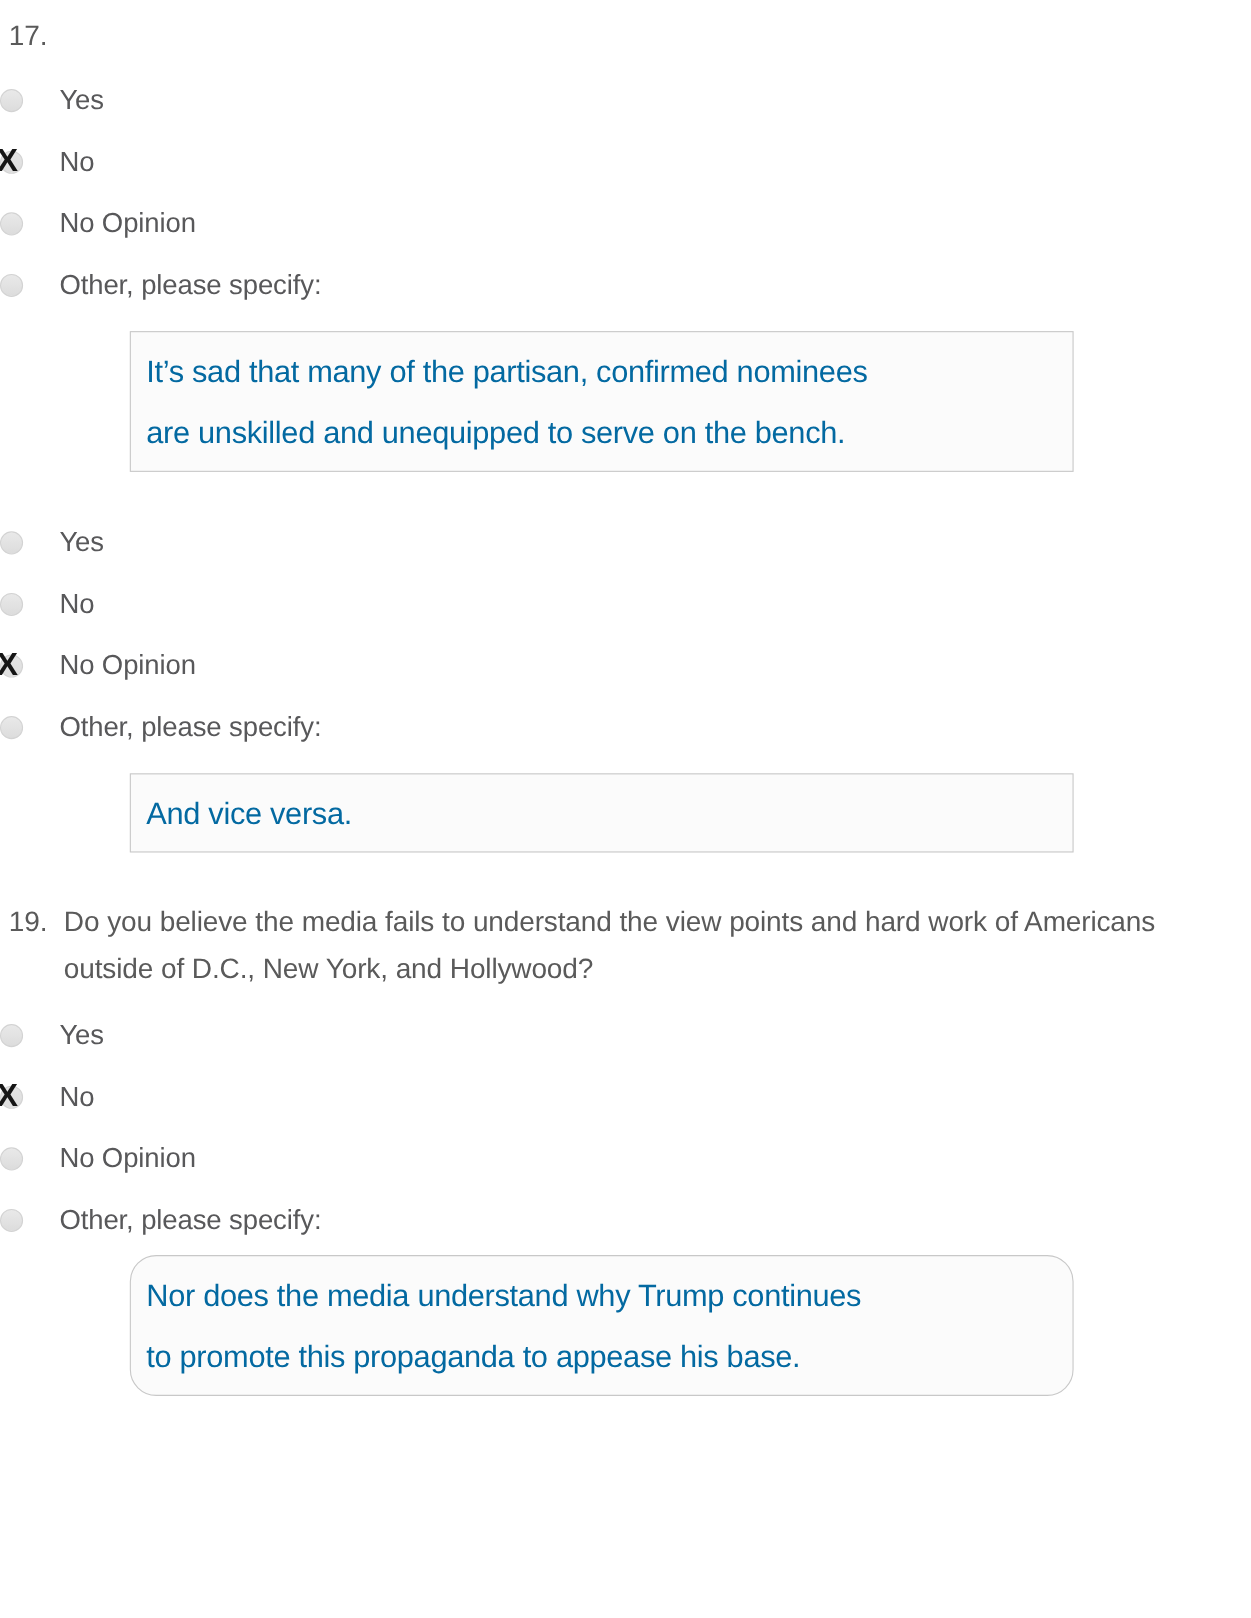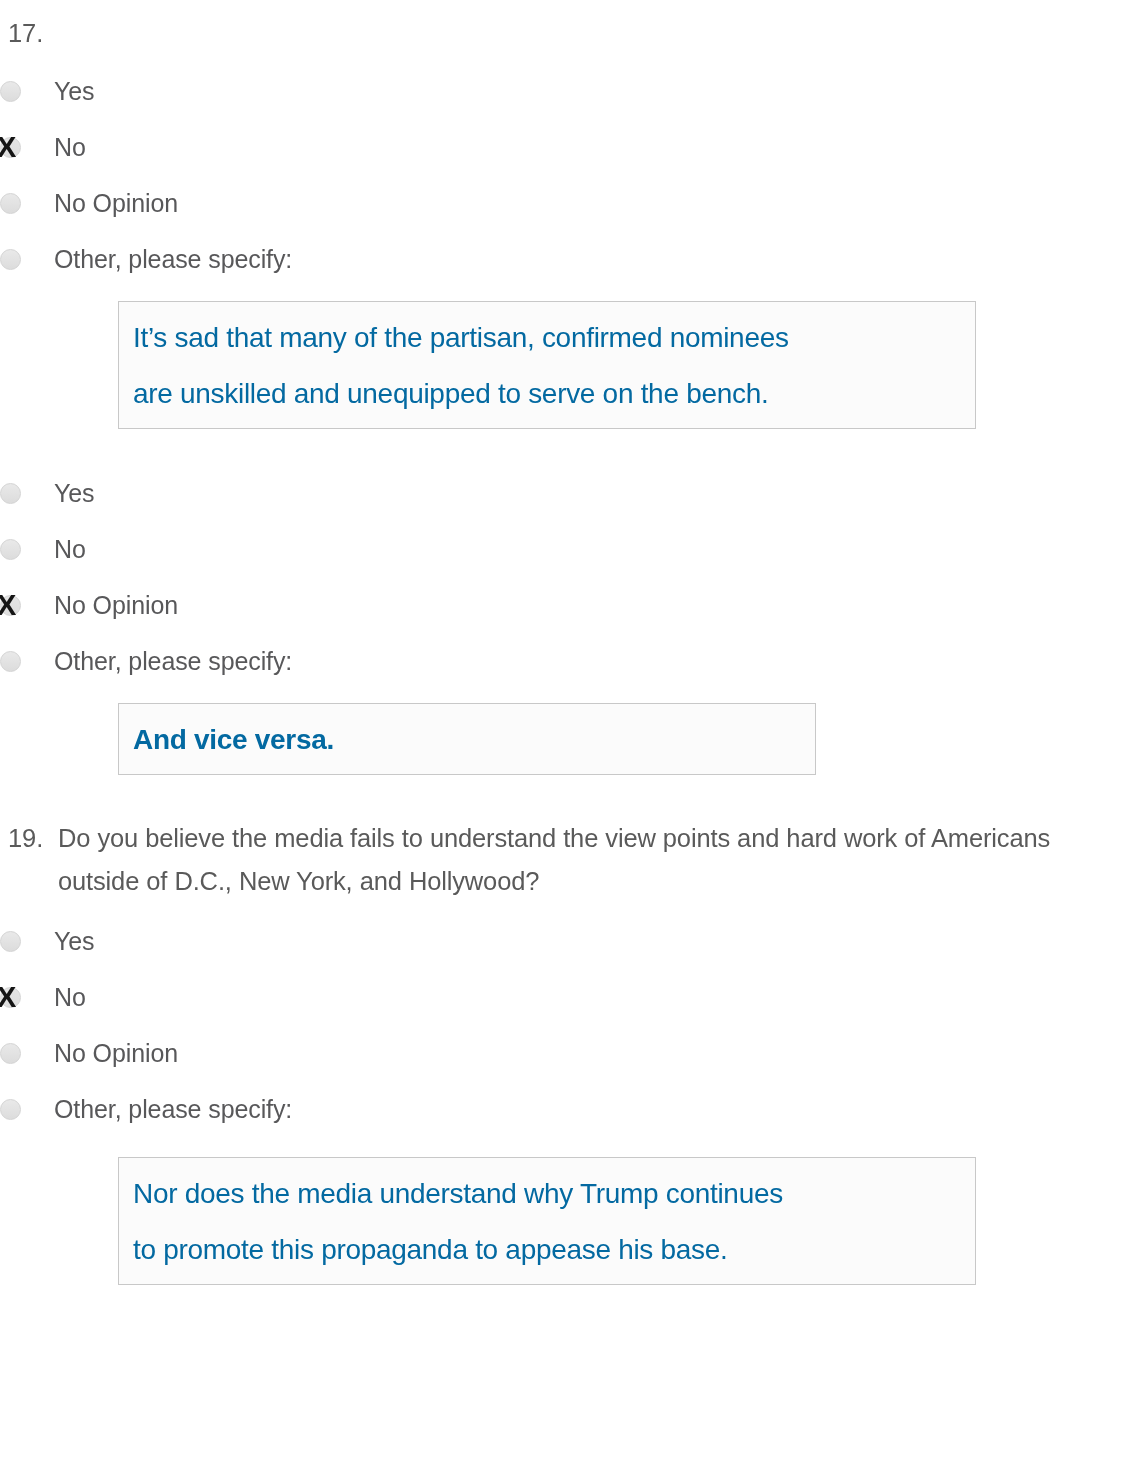--- a/index.html
+++ b/index.html
@@ -129,25 +129,25 @@
   .answer-line.is-blank {
     color: transparent;
   }
 
   
   .q17 .options { margin-top: 8px; }
   .q17 .answer-box { width: 858px; margin-top: 14px; }
 
   .q18 { margin-top: 36px; }
   .q18 .options { margin-top: 12px; }
-  .q18 .answer-box { width: 698px; margin-top: 14px; font-weight: bold; }
+  .q18 .answer-box { width: 858px; margin-top: 14px; }
 
   .q19 { margin-top: 42px; }
   .q19 .options { margin-top: 10px; }
-  .q19 .answer-box { width: 858px; margin-top: 20px; }
+  .q19 .answer-box { width: 858px; margin-top: 4px; border-radius: 24px; }
 
   .spacer-top { height: 12px; }
 </style>
 </head>
 <body>
 
 <div class="page">
   <div class="spacer-top"></div>
 
   <section class="question-block q17">

